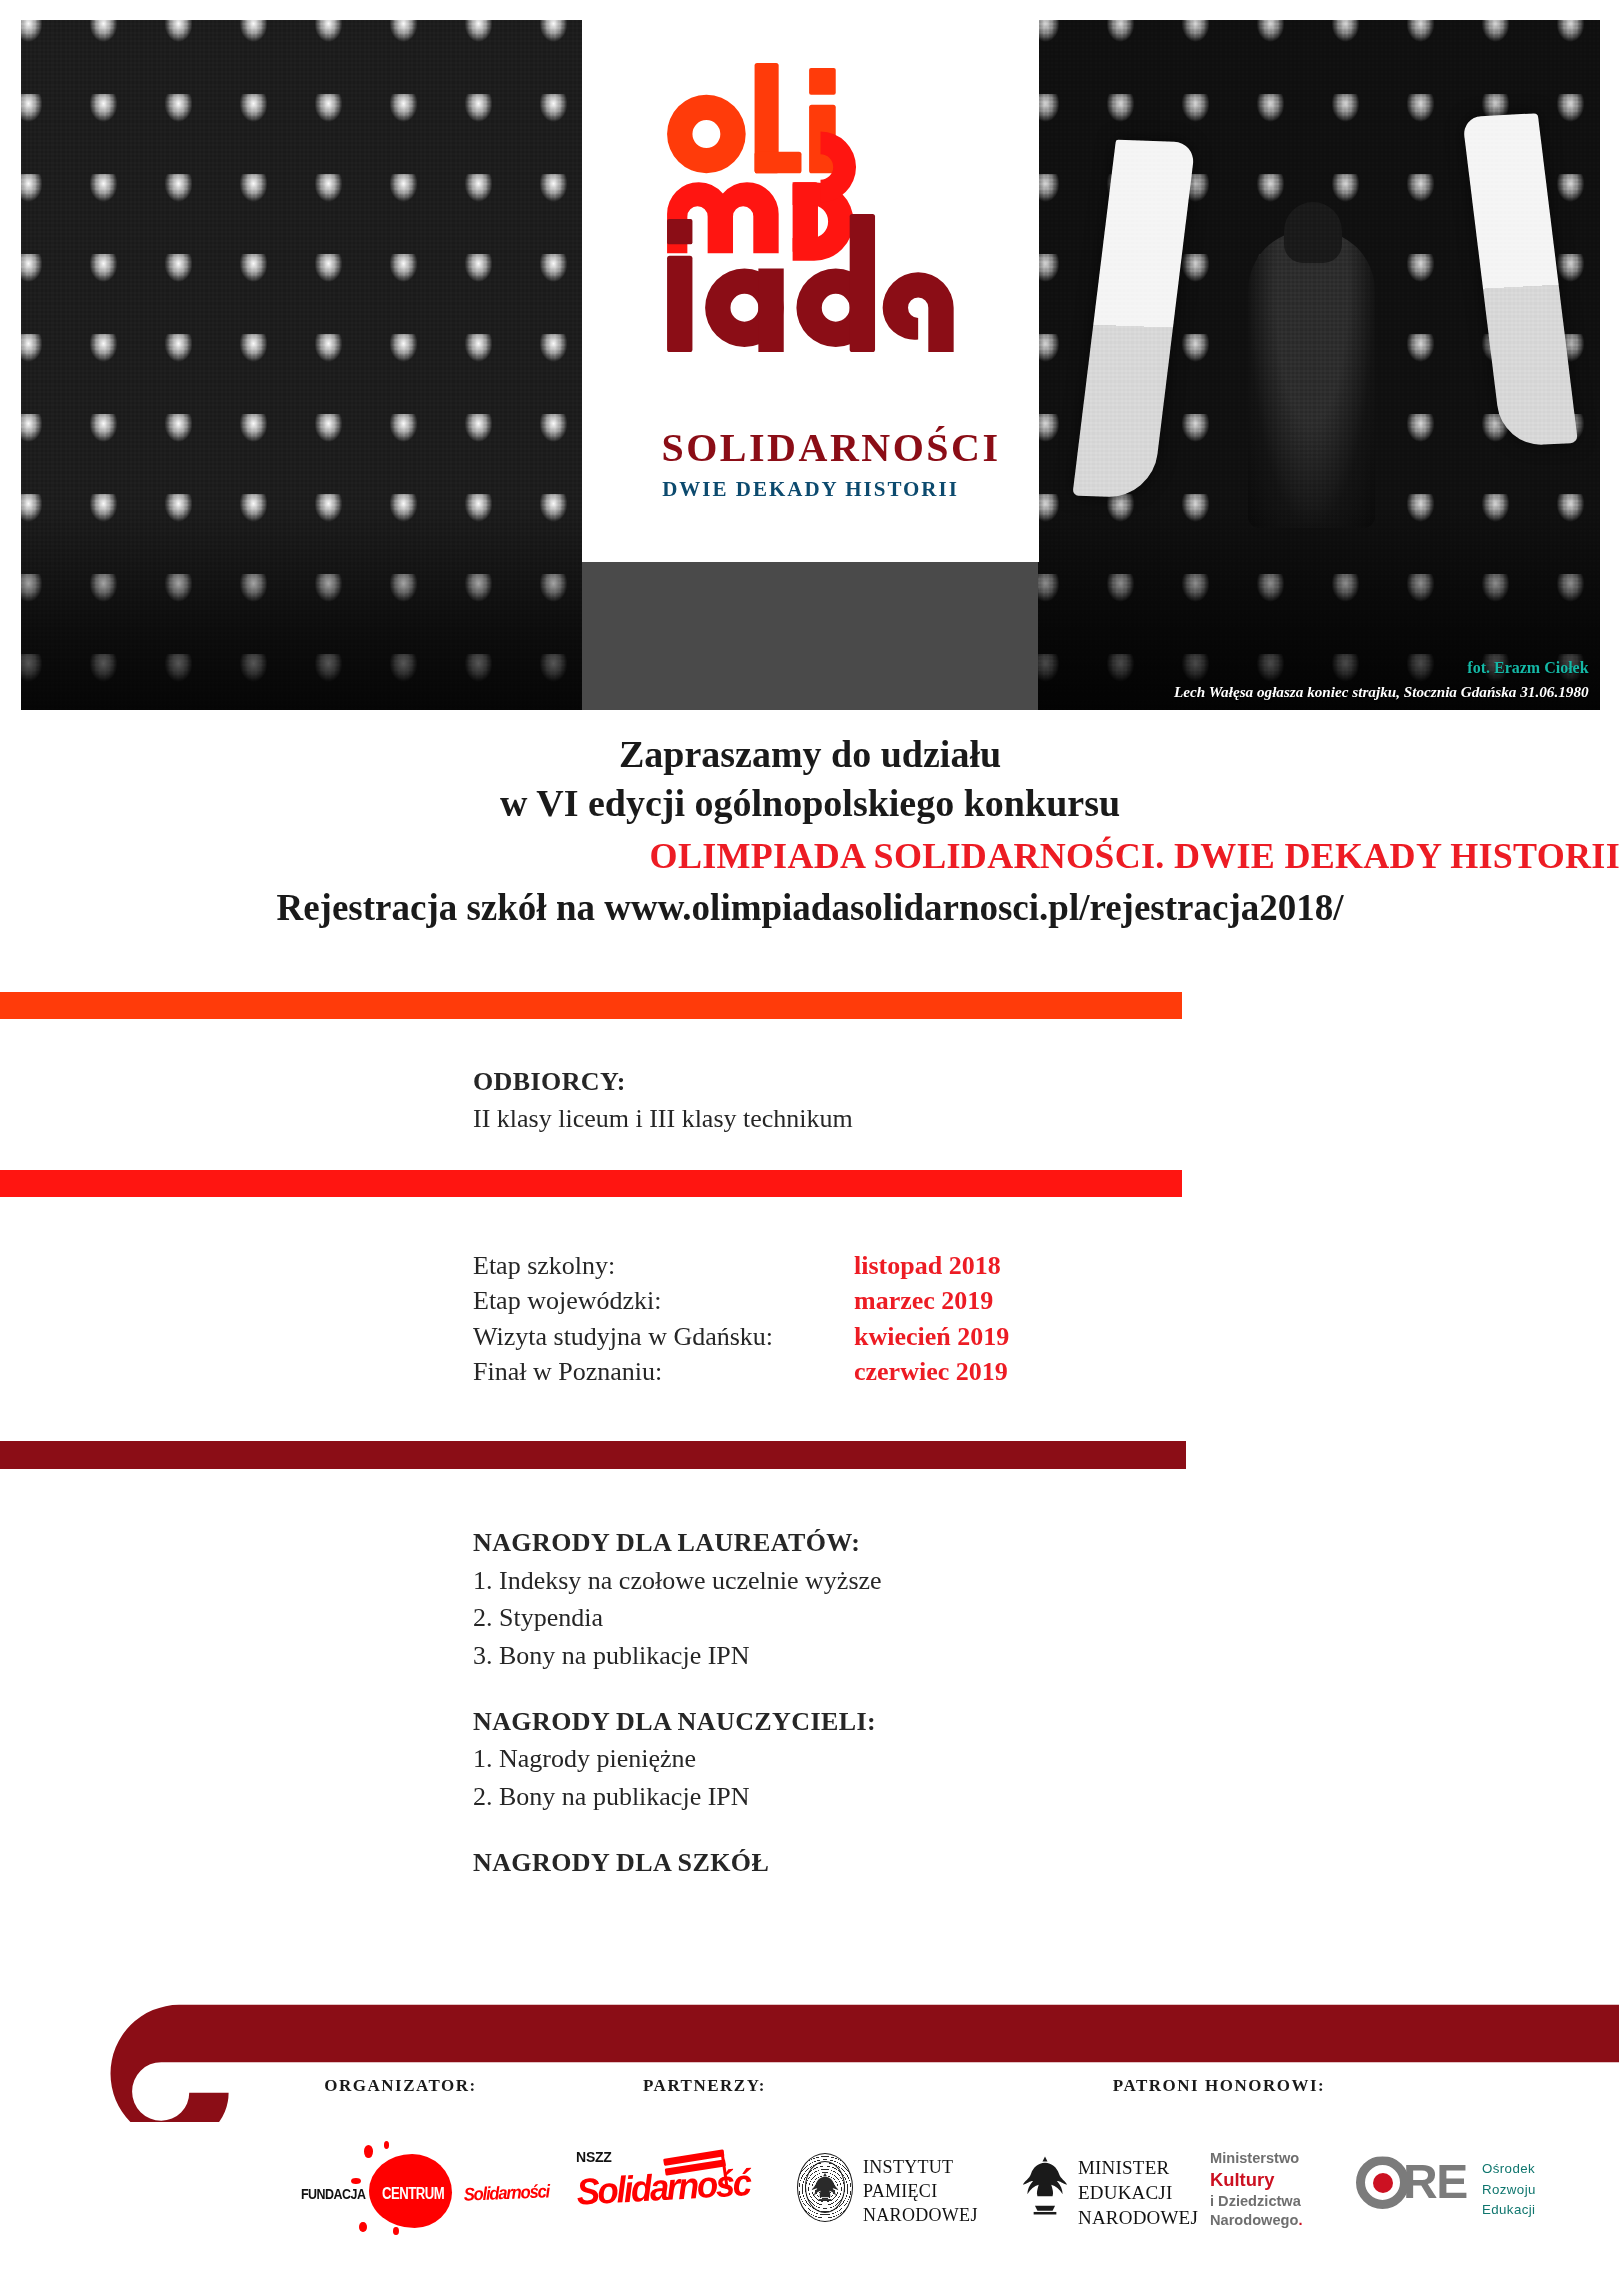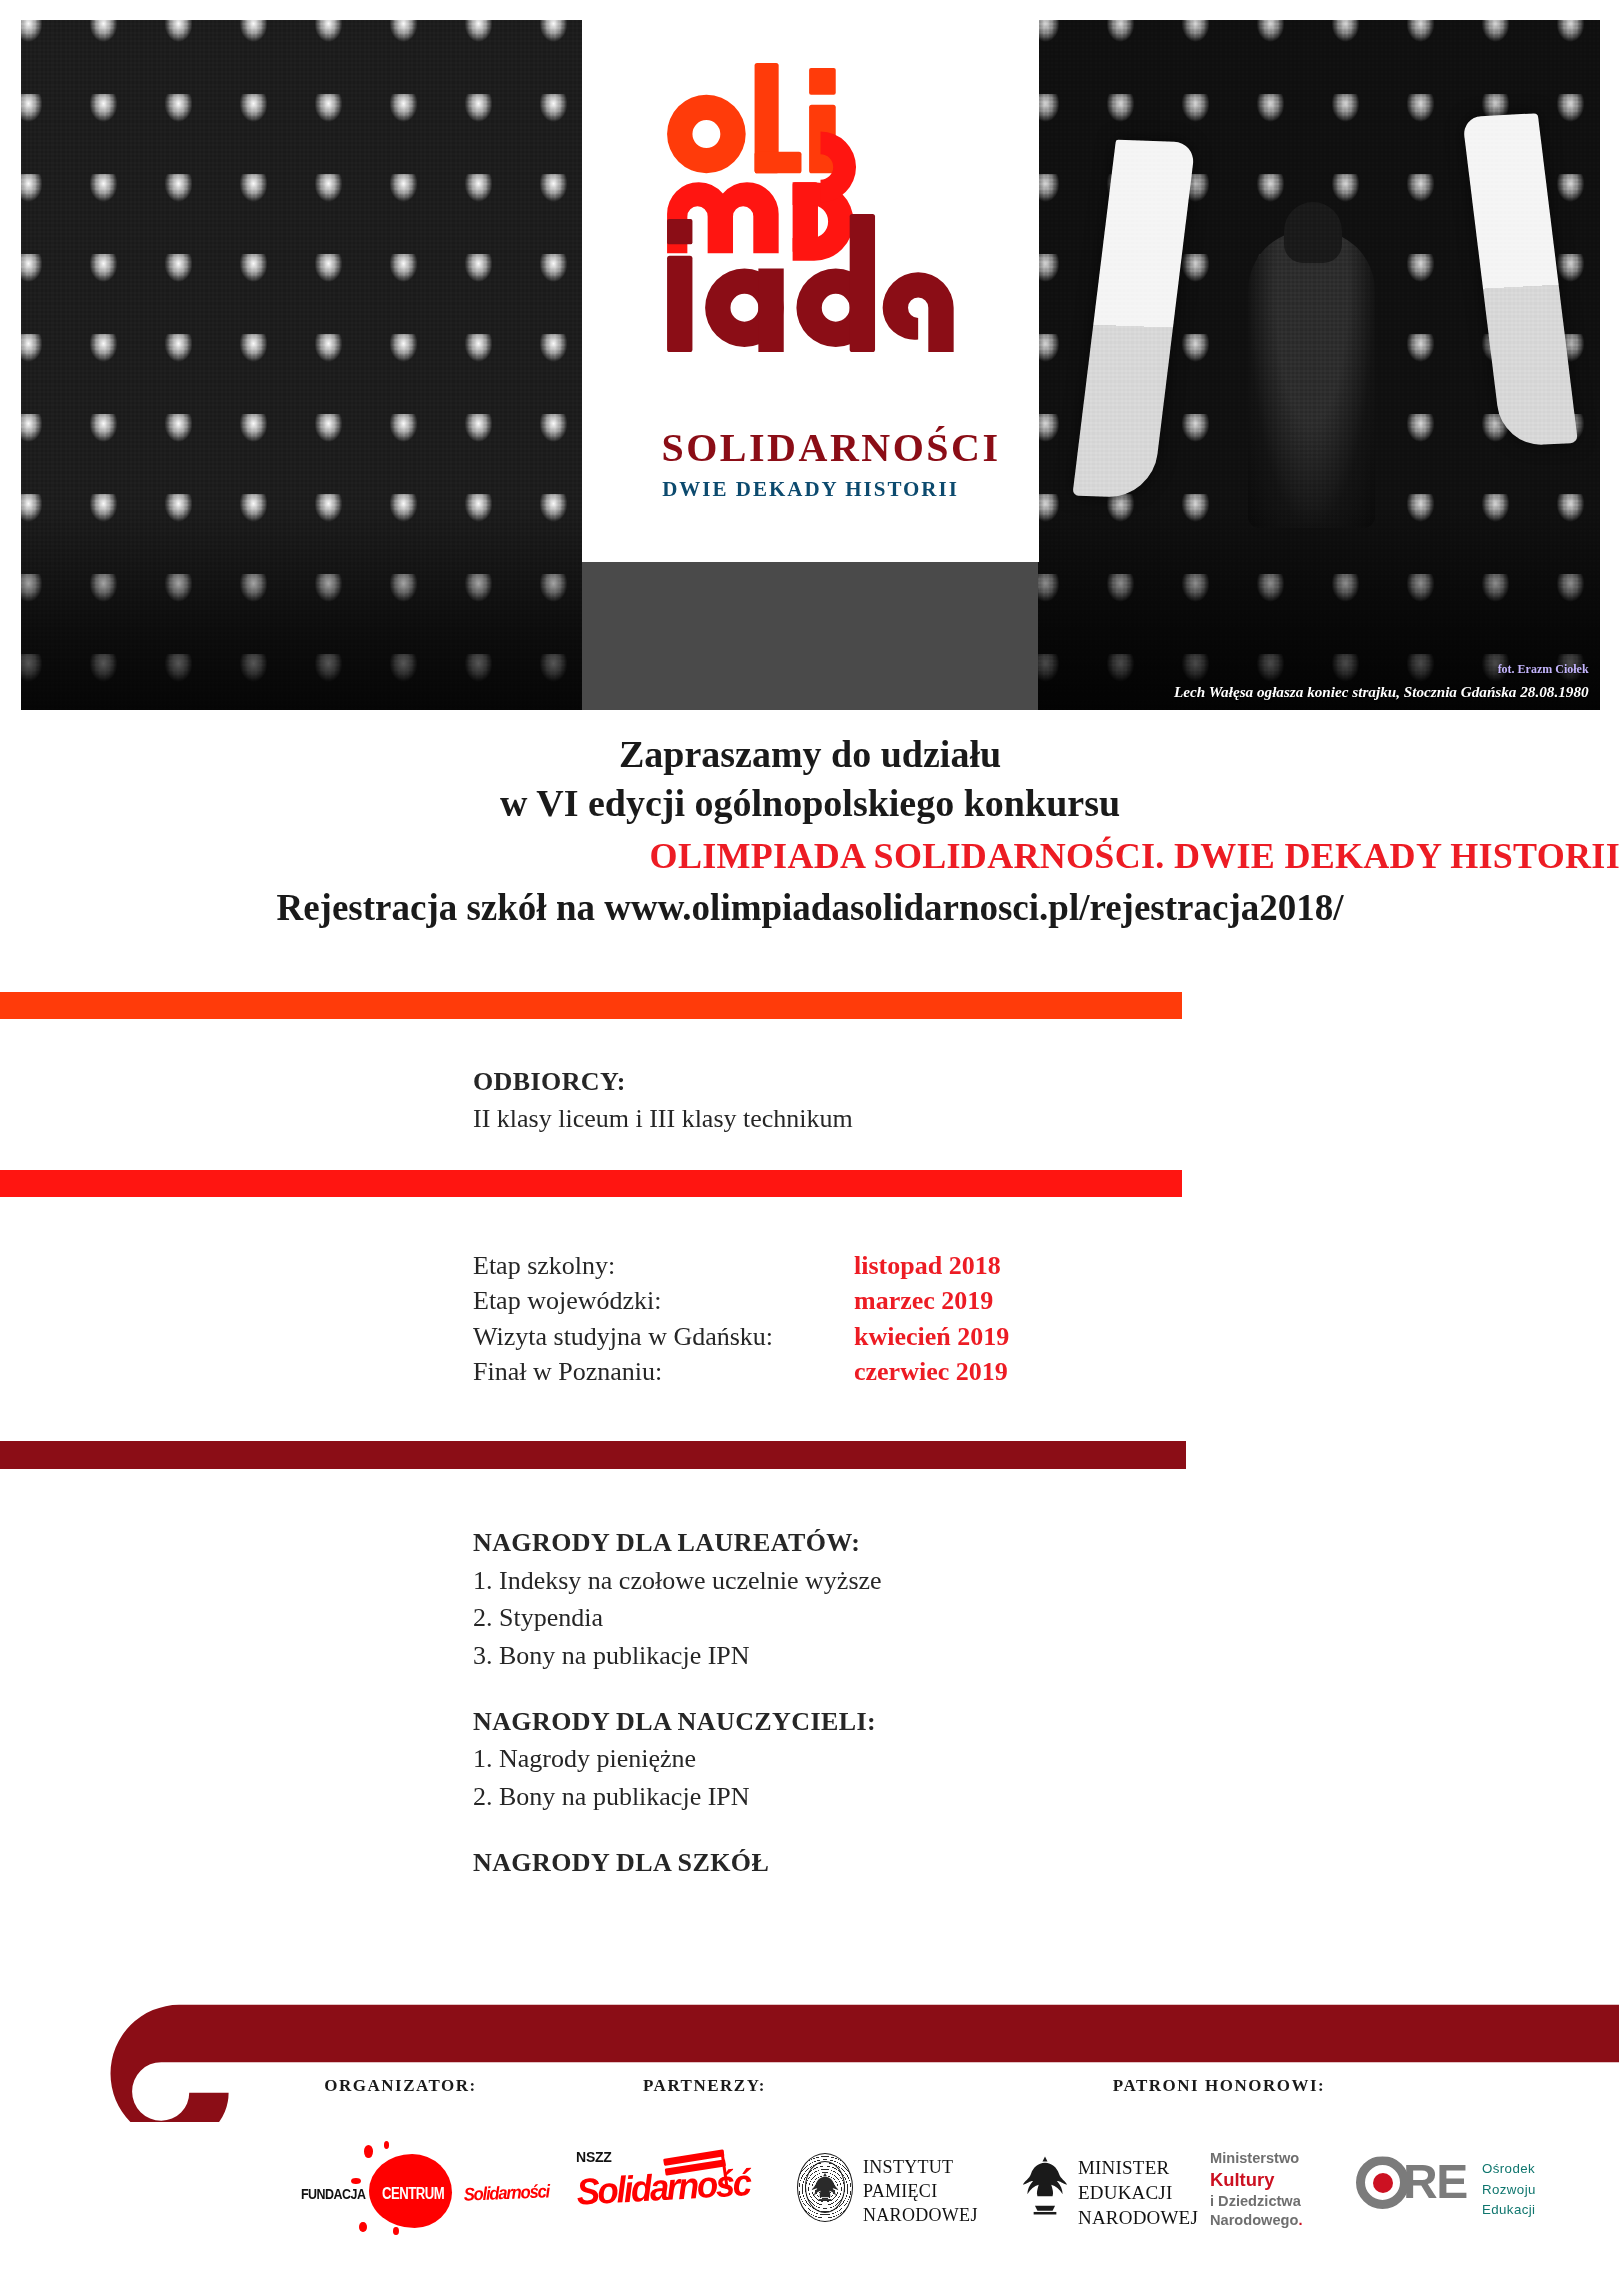--- a/index.html
+++ b/index.html
@@ -124,22 +124,22 @@
   .logo-sub2 {
     margin-top: 6.3px; text-align: center;
     font-family: "Liberation Serif", serif;
     font-weight: 700; color: #0c4a6e;
     font-size: 21px; letter-spacing: 2px;
   }
 
   
   .credit-photographer {
     position: absolute; right: 11.4px; bottom: 33px;
-    color: #c4b5fd; font-family: "Liberation Serif", serif;
-    font-weight: 700; font-size: 12px; z-index: 6;
+    color: #14b8a6; font-family: "Liberation Serif", serif;
+    font-weight: 700; font-size: 16px; z-index: 6;
     text-shadow: 0 0.6px 1.9px rgba(0,0,0,.9);
   }
   .credit-caption {
     position: absolute; right: 11.4px; bottom: 9px;
     color: #ffffff; font-family: "Liberation Serif", serif;
     font-weight: 700; font-style: italic; font-size: 15.2px; z-index: 6;
     text-shadow: 0 0.6px 1.9px rgba(0,0,0,.9);
   }
 
   
@@ -287,21 +287,21 @@
     <div class="photo-half photo-right">
       <div class="crowd right"></div>
       <div class="flag flag-a"></div>
       <div class="flag flag-b"></div>
       <div class="speaker"></div>
       <div class="grain"></div>
       <div class="crowd-dark-band"></div>
     </div>
 
     <div class="credit-photographer">fot. Erazm Ciołek</div>
-    <div class="credit-caption">Lech Wałęsa ogłasza koniec strajku, Stocznia Gdańska 28.08.1980</div>
+    <div class="credit-caption">Lech Wałęsa ogłasza koniec strajku, Stocznia Gdańska 31.06.1980</div>
   </div>
 
   <div class="logo-card">
     <div class="logo-wrap">
 
       <svg class="logo-svg" viewBox="0 0 470 560">
 
         <g fill="#FF3B0A">
           <path d="M8 112 a62 62 0 1 1 124 0 a62 62 0 1 1 -124 0 Z M48 112 a22 22 0 1 0 44 0 a22 22 0 1 0 -44 0 Z"></path>
           <rect x="146" y="0" width="38" height="174" rx="4"></rect>

